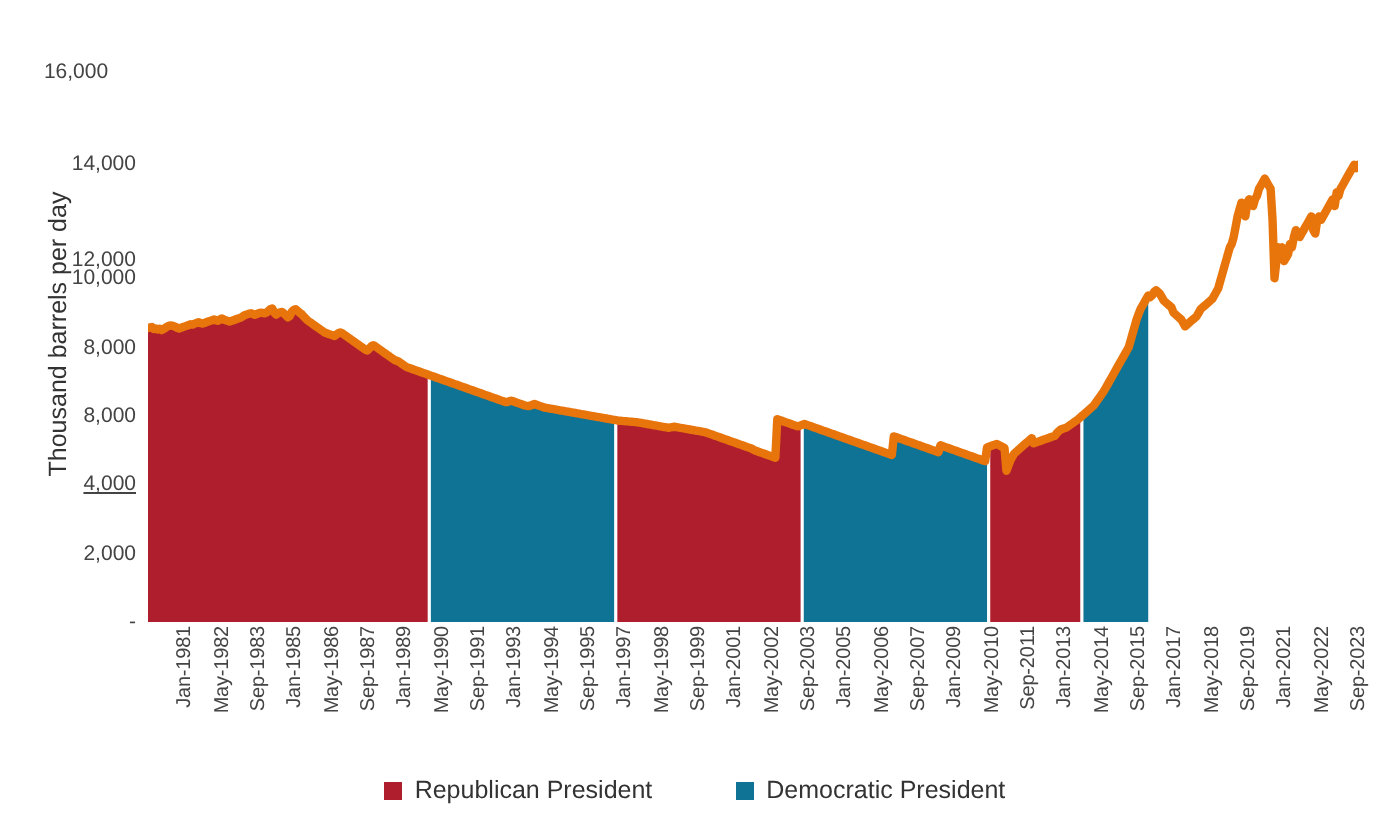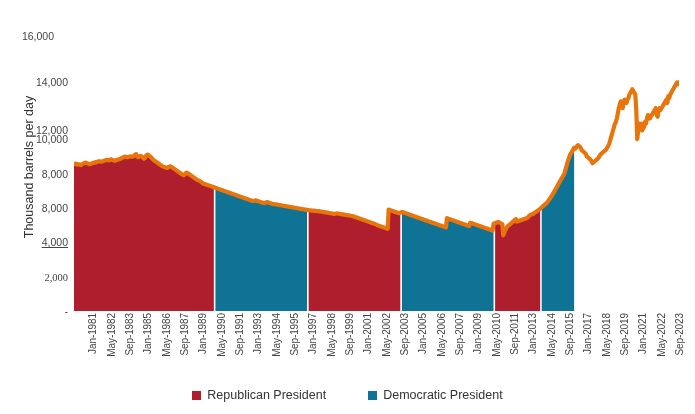--- a/index.html
+++ b/index.html
@@ -78,21 +78,21 @@
 </head>
 <body>
 
 <div id="chart-root">
 
 
   <div class="y-axis-title">Thousand barrels per day</div>
 
   <div id="y-ticks">
       <div class="y-tick" style="top: 311px;">-</div>
-      <div class="y-tick" style="top: 276.625px; font-family: Liberation Serif, serif;">2,000</div>
+      <div class="y-tick" style="top: 276.625px;">2,000</div>
       <div class="y-tick" style="top: 242.25px; text-decoration: underline;">4,000</div>
       <div class="y-tick" style="top: 207.875px;">8,000</div>
       <div class="y-tick" style="top: 173.5px;">8,000</div>
       <div class="y-tick" style="top: 139.125px;">10,000</div>
       <div class="y-tick" style="top: 104.75px; margin-top: 25px;">12,000</div>
       <div class="y-tick" style="top: 70.375px; margin-top: 12px;">14,000</div>
       <div class="y-tick" style="top: 36px; text-align: center;">16,000</div>
     </div>
 
   <div id="plot">

